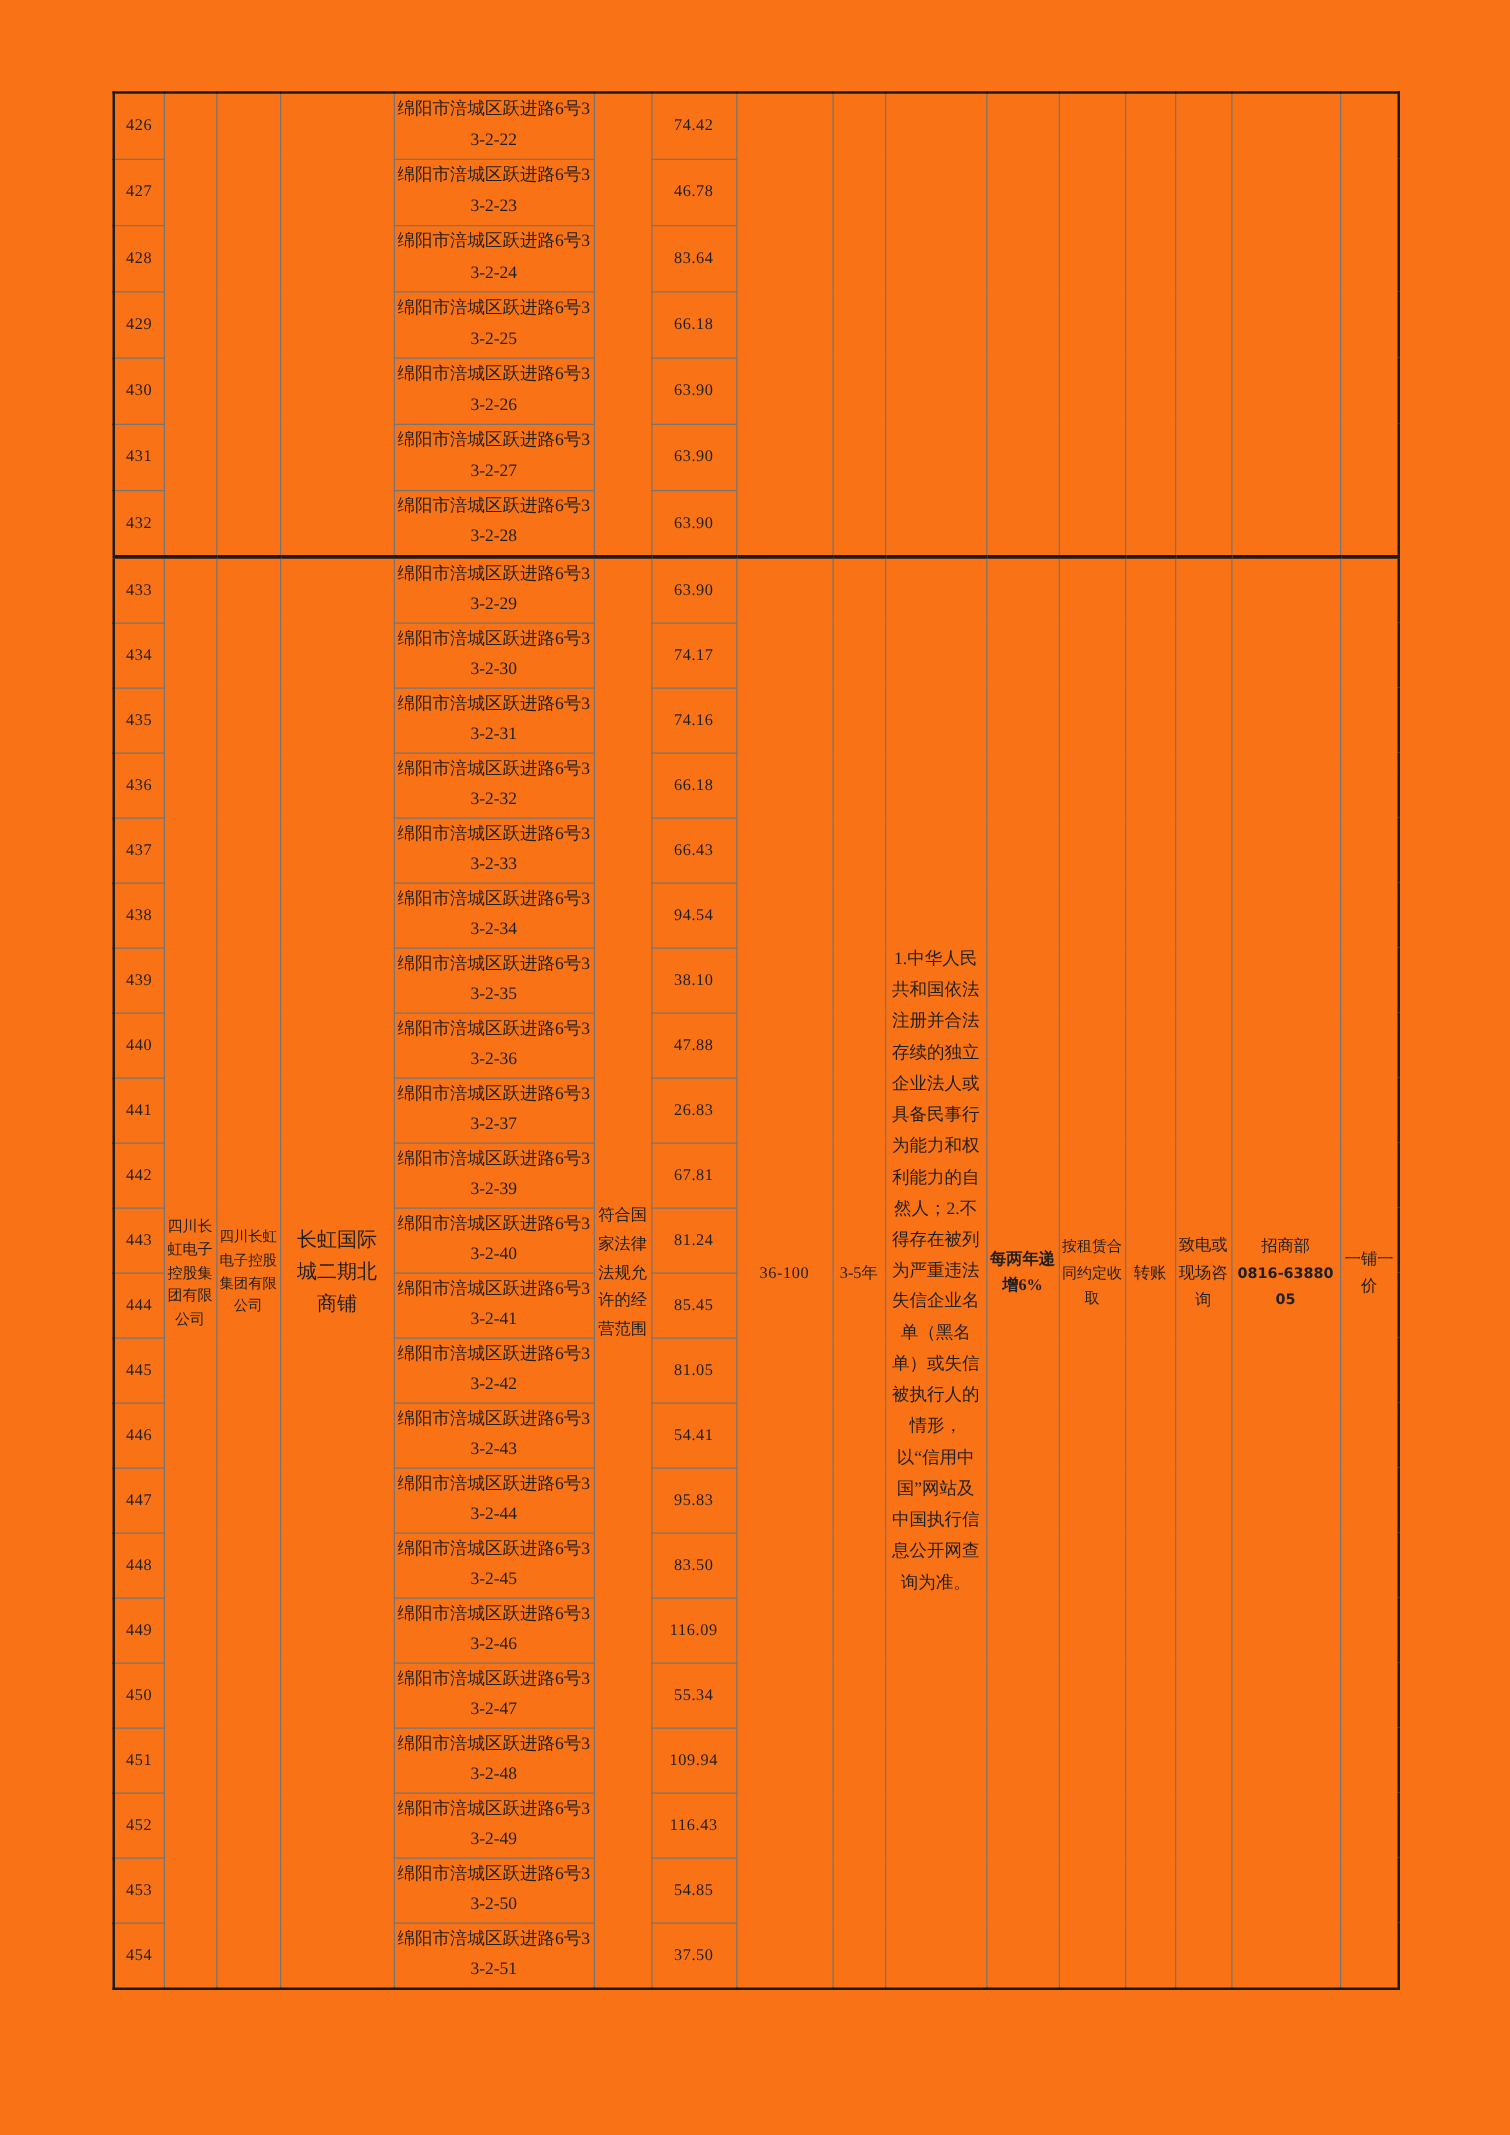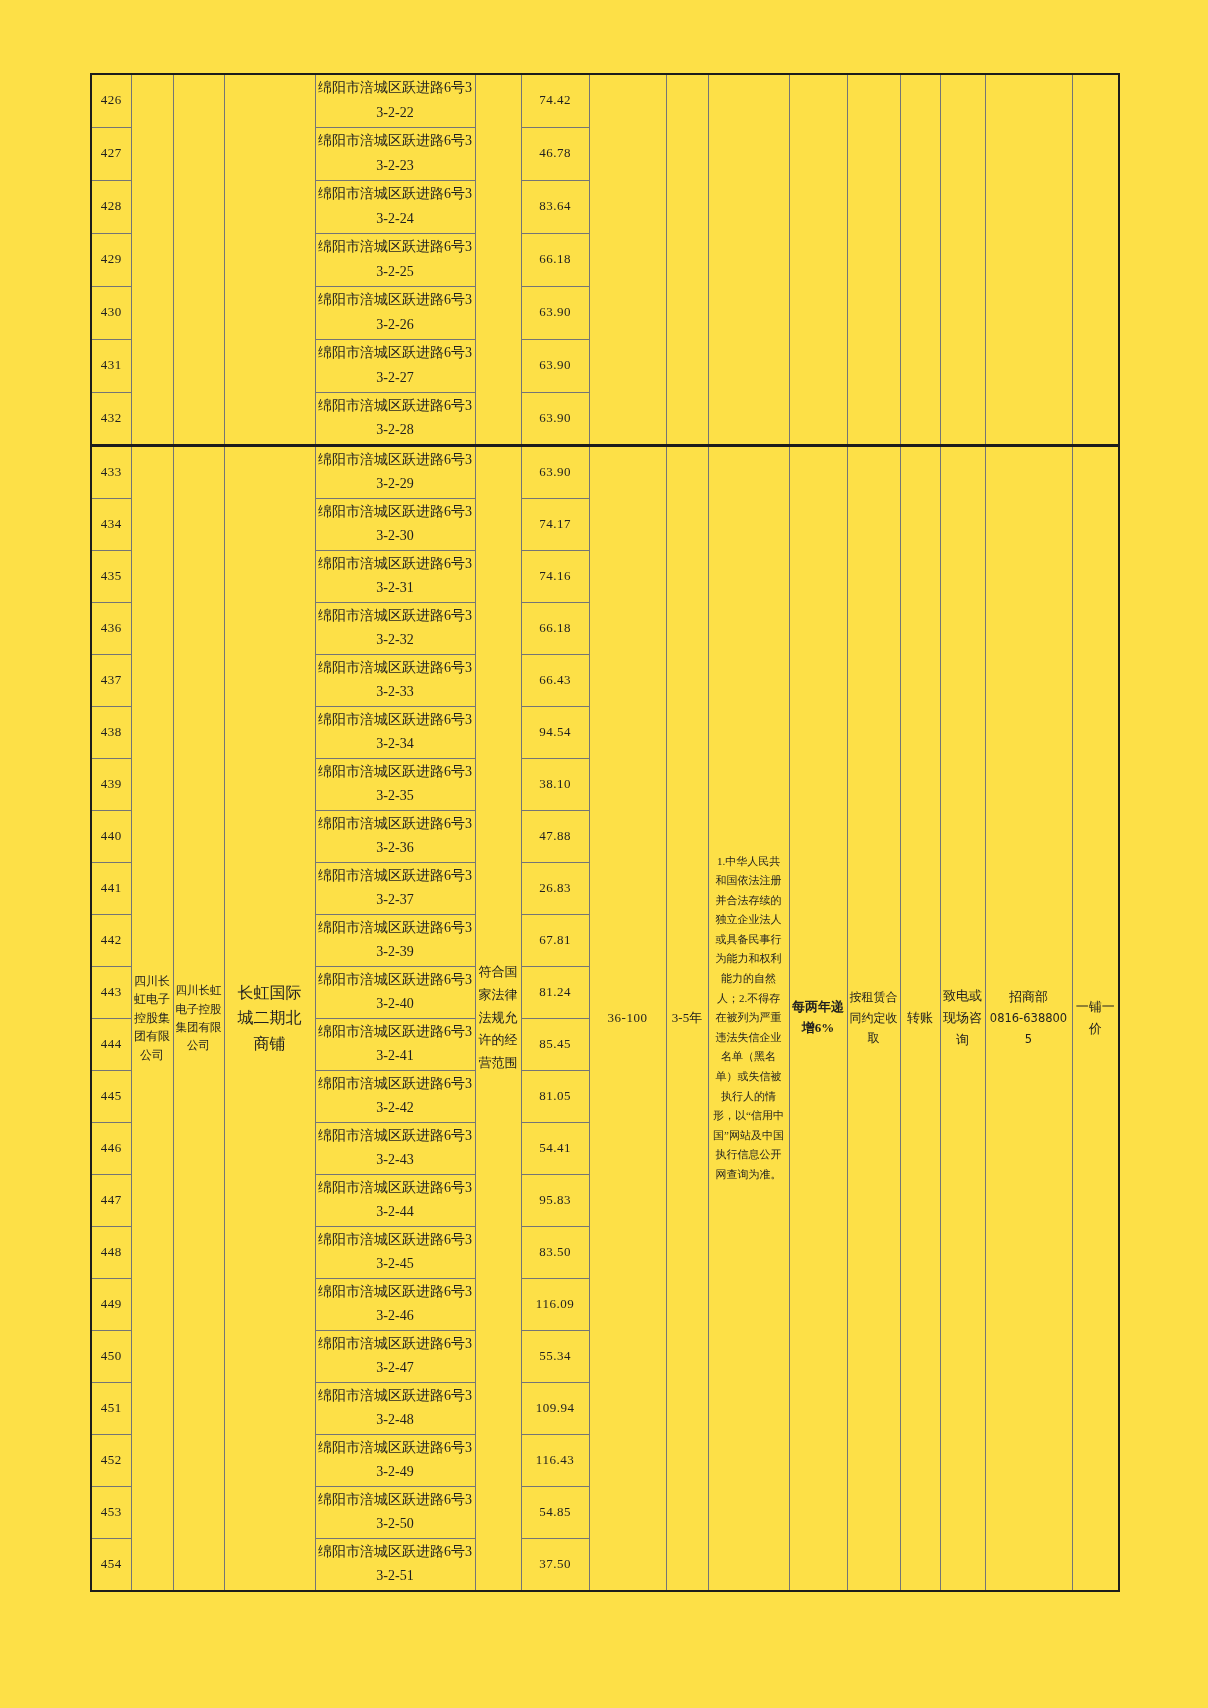--- a/index.html
+++ b/index.html
@@ -2,21 +2,21 @@
 <html><head>
 <meta charset="utf-8">
 <style>
   * { box-sizing: border-box; }
   html, body { margin: 0; padding: 0; background: #fff; }
   body {
     width: 1208px; height: 1708px;
     font-family: "Liberation Serif", "DejaVu Serif", serif;
     color: #1f1f1f;
   }
-  .sheet { position: relative; width: 1208px; height: 1708px; background: #fde047; overflow: hidden; }
+  .sheet { position: relative; width: 1208px; height: 1708px; background: #f97316; overflow: hidden; }
 
   table.lease {
     position: absolute; left: 90px; top: 73px;
     width: 1028px;
     border-collapse: collapse; table-layout: fixed;
     border: 2px solid #1c1c1c;
   }
   td {
     border: 1px solid #757575;
     text-align: center; vertical-align: middle;
@@ -31,32 +31,32 @@
 
   td.col-no       { font-size: 13px; letter-spacing: 0.5px; }
   td.col-company  { font-size: 12px;   padding: 1px; line-height: 1.55; }
   td.col-company2 { font-size: 11.5px; padding: 1px; line-height: 1.6; }
   td.col-property { font-size: 16px; padding: 12px; }
   td.col-address  { font-size: 14px; line-height: 1.75; padding: 1px 2px; }
   td.col-scope    { font-size: 13px; padding: 1px; line-height: 1.75; }
   td.col-area     { font-size: 13px; letter-spacing: 0.5px; }
   td.col-range    { font-size: 13px; letter-spacing: 0.5px; }
   td.col-term     { font-size: 13px; }
-  td.col-qual     { font-size: 11px; padding: 14px 3px; line-height: 1.78; }
+  td.col-qual     { font-size: 14px; padding: 14px 3px; line-height: 1.78; }
   td.col-incr     { font-size: 13px; padding: 1px 2px; font-weight: bold; }
   td.col-deposit  { font-size: 12px; padding: 1px; line-height: 1.7; }
   td.col-pay      { font-size: 13px; }
   td.col-consult  { font-size: 13px; padding: 1px; line-height: 1.7; }
   td.col-contact  { font-size: 13px; padding: 1px; }
   td.col-price    { font-size: 13px; padding: 1px; line-height: 1.7; }
 
   .contact-dept  { font-size: 13px; line-height: 1.7; }
   .contact-phone {
     font-family: "DejaVu Sans", "Liberation Sans", sans-serif;
-    font-weight: normal; font-size: 11.5px; line-height: 1.8; letter-spacing: 0; text-align: center;
+    font-weight: bold; font-size: 11.5px; line-height: 1.8; letter-spacing: 0; text-align: center;
   }
 </style>
 </head>
 <body>
 
 <div class="sheet">
   <table class="lease">
     <colgroup>
         <col style="width: 40px;">
         <col style="width: 42px;">

